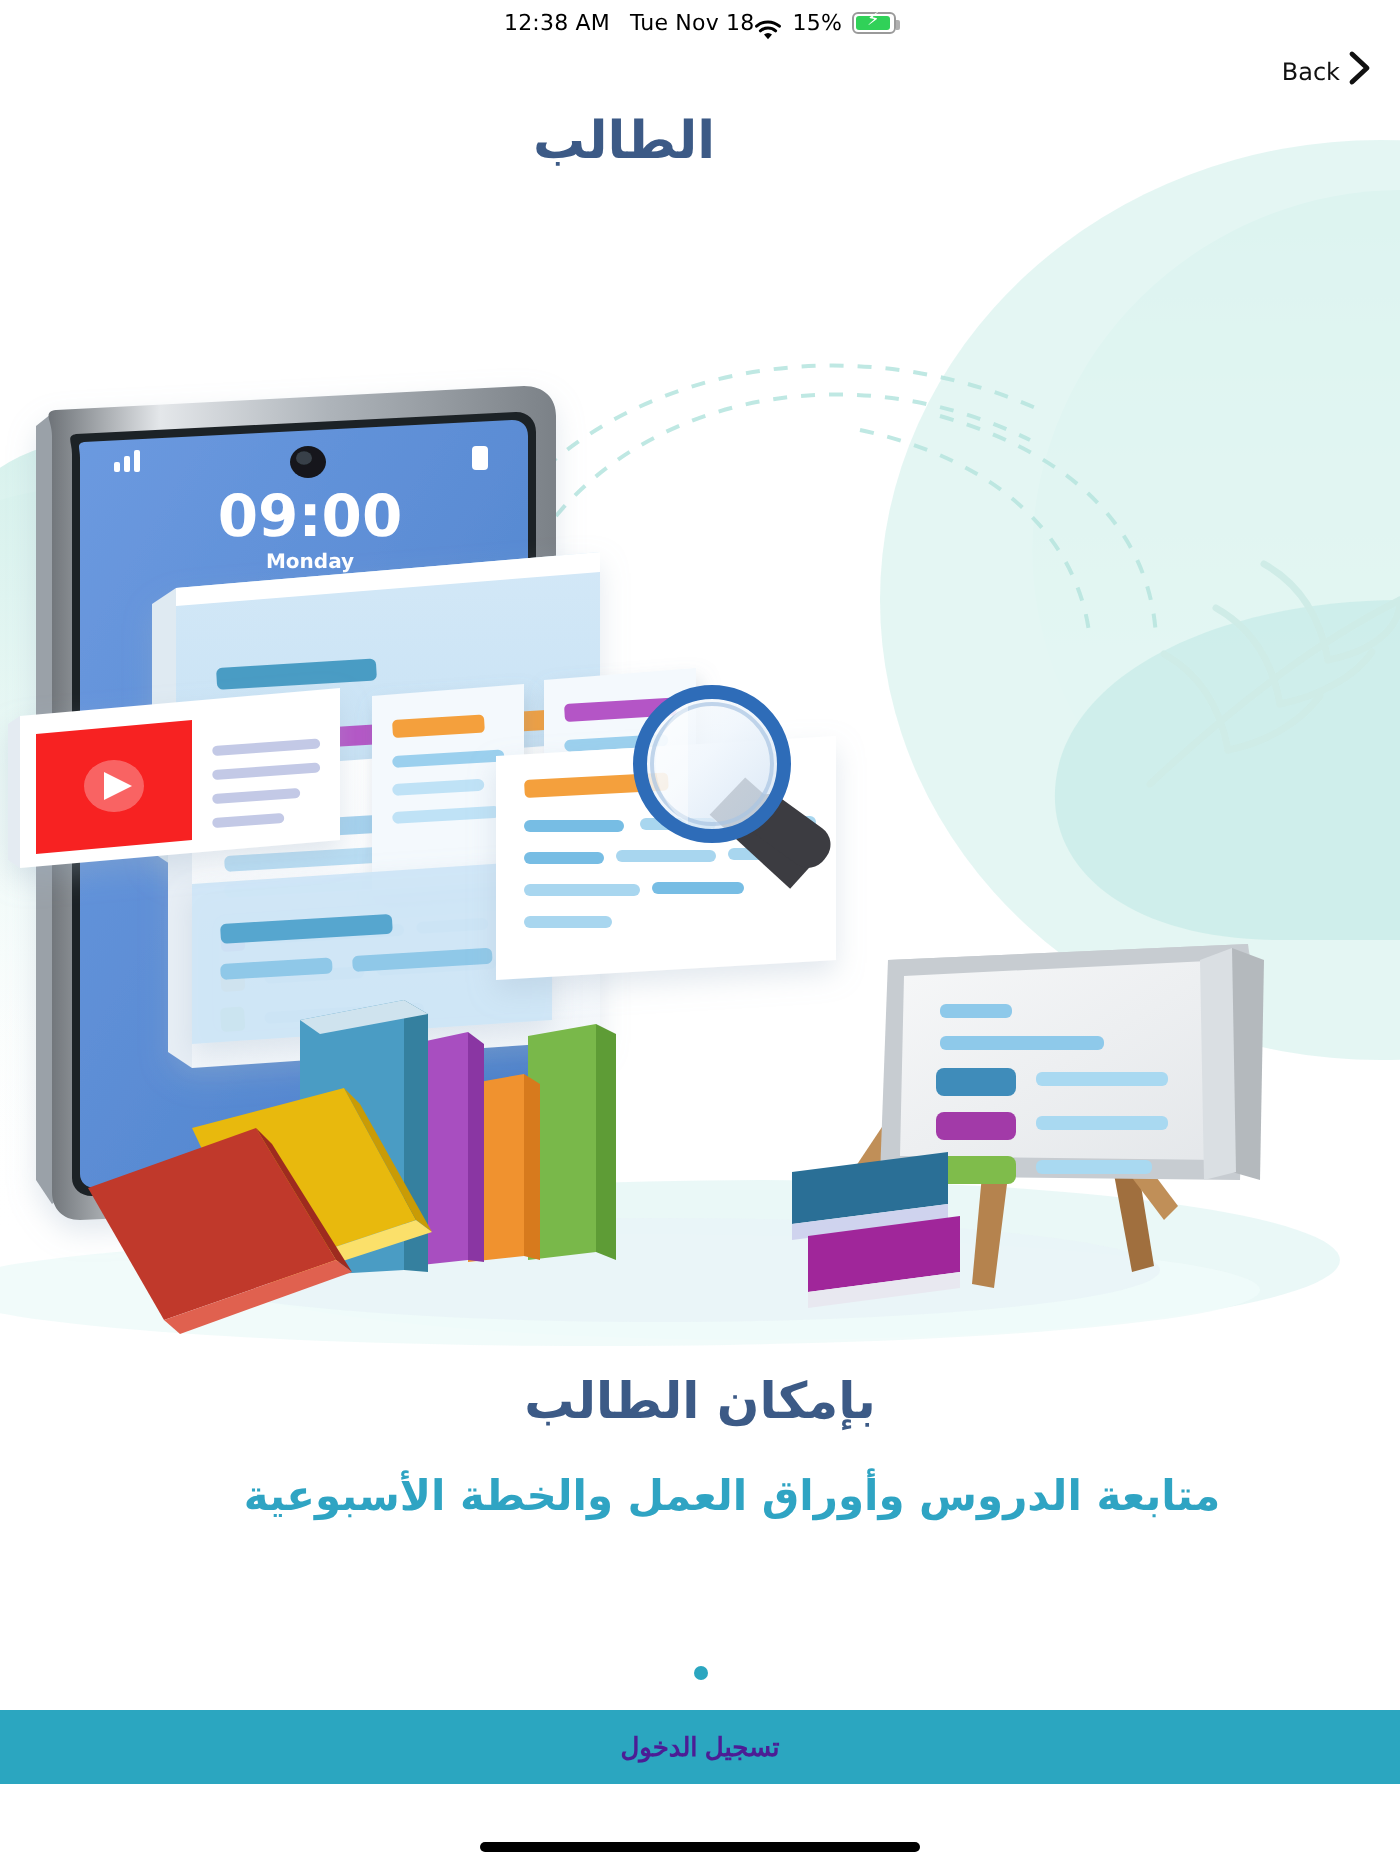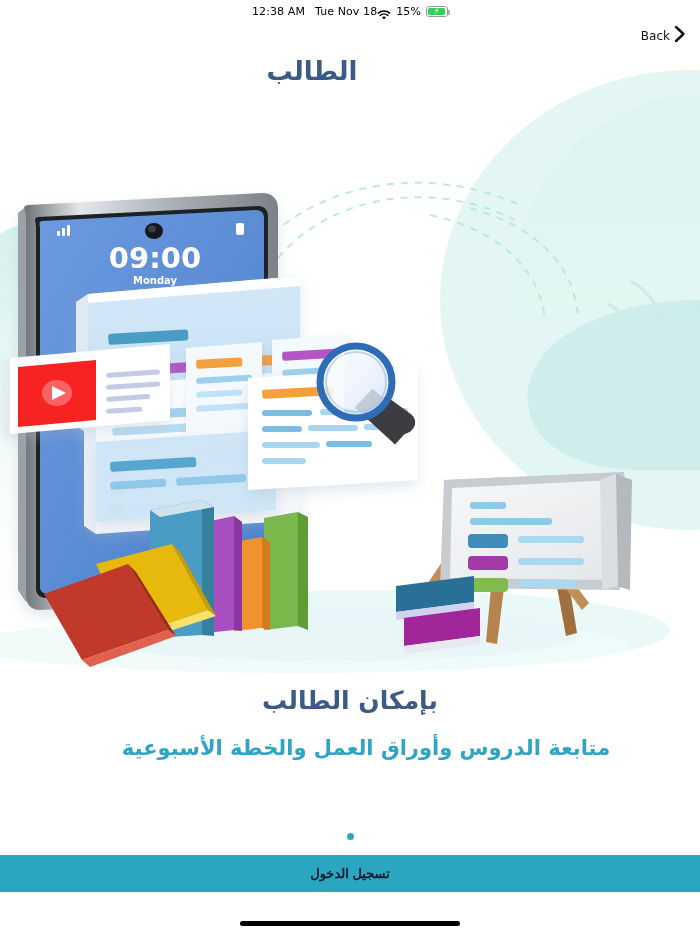--- a/index.html
+++ b/index.html
@@ -94,21 +94,21 @@
   
   .dots {
     position: absolute; top: 833px; left: 0; width: 700px;
     display: flex; justify-content: center; gap: 6px; z-index: 30;
   }
   .dot { width: 7px; height: 7px; border-radius: 50%; background: #2ba6c0; }
 
   
   .login-btn {
     position: absolute; left: 0; top: 855px; width: 700px; height: 37px;
-    background: #2ba6c0; color: #0f172a;
+    background: #2ba6c0; color: #4c1d95;
     display: flex; align-items: center; justify-content: center;
     font-size: 13px; font-weight: 600; direction: rtl;
     border: none; cursor: pointer; z-index: 30;
   }
 
   
   .home-indicator {
     position: absolute; left: 50%; transform: translateX(-50%);
     bottom: 8px; width: 220px; height: 5px;
     background: #000; border-radius: 3px; z-index: 40;

